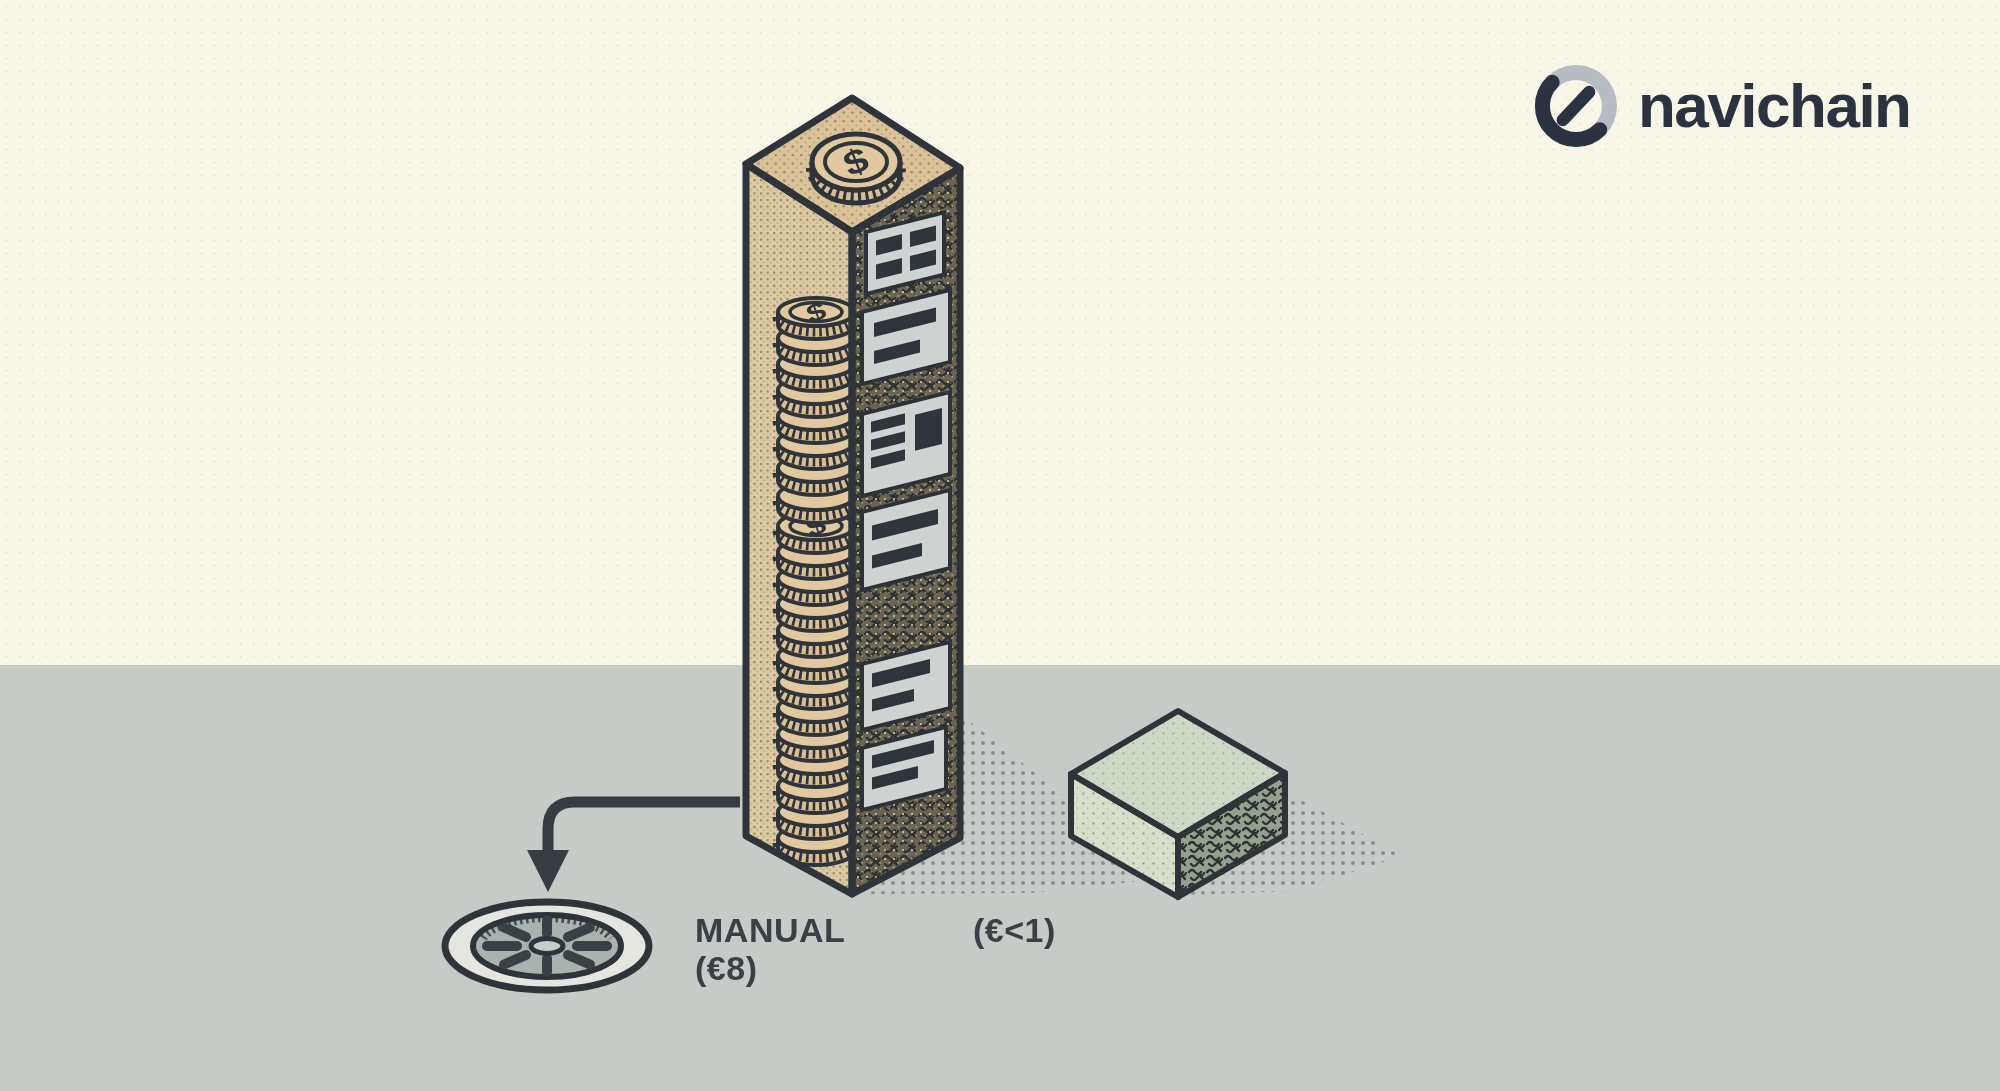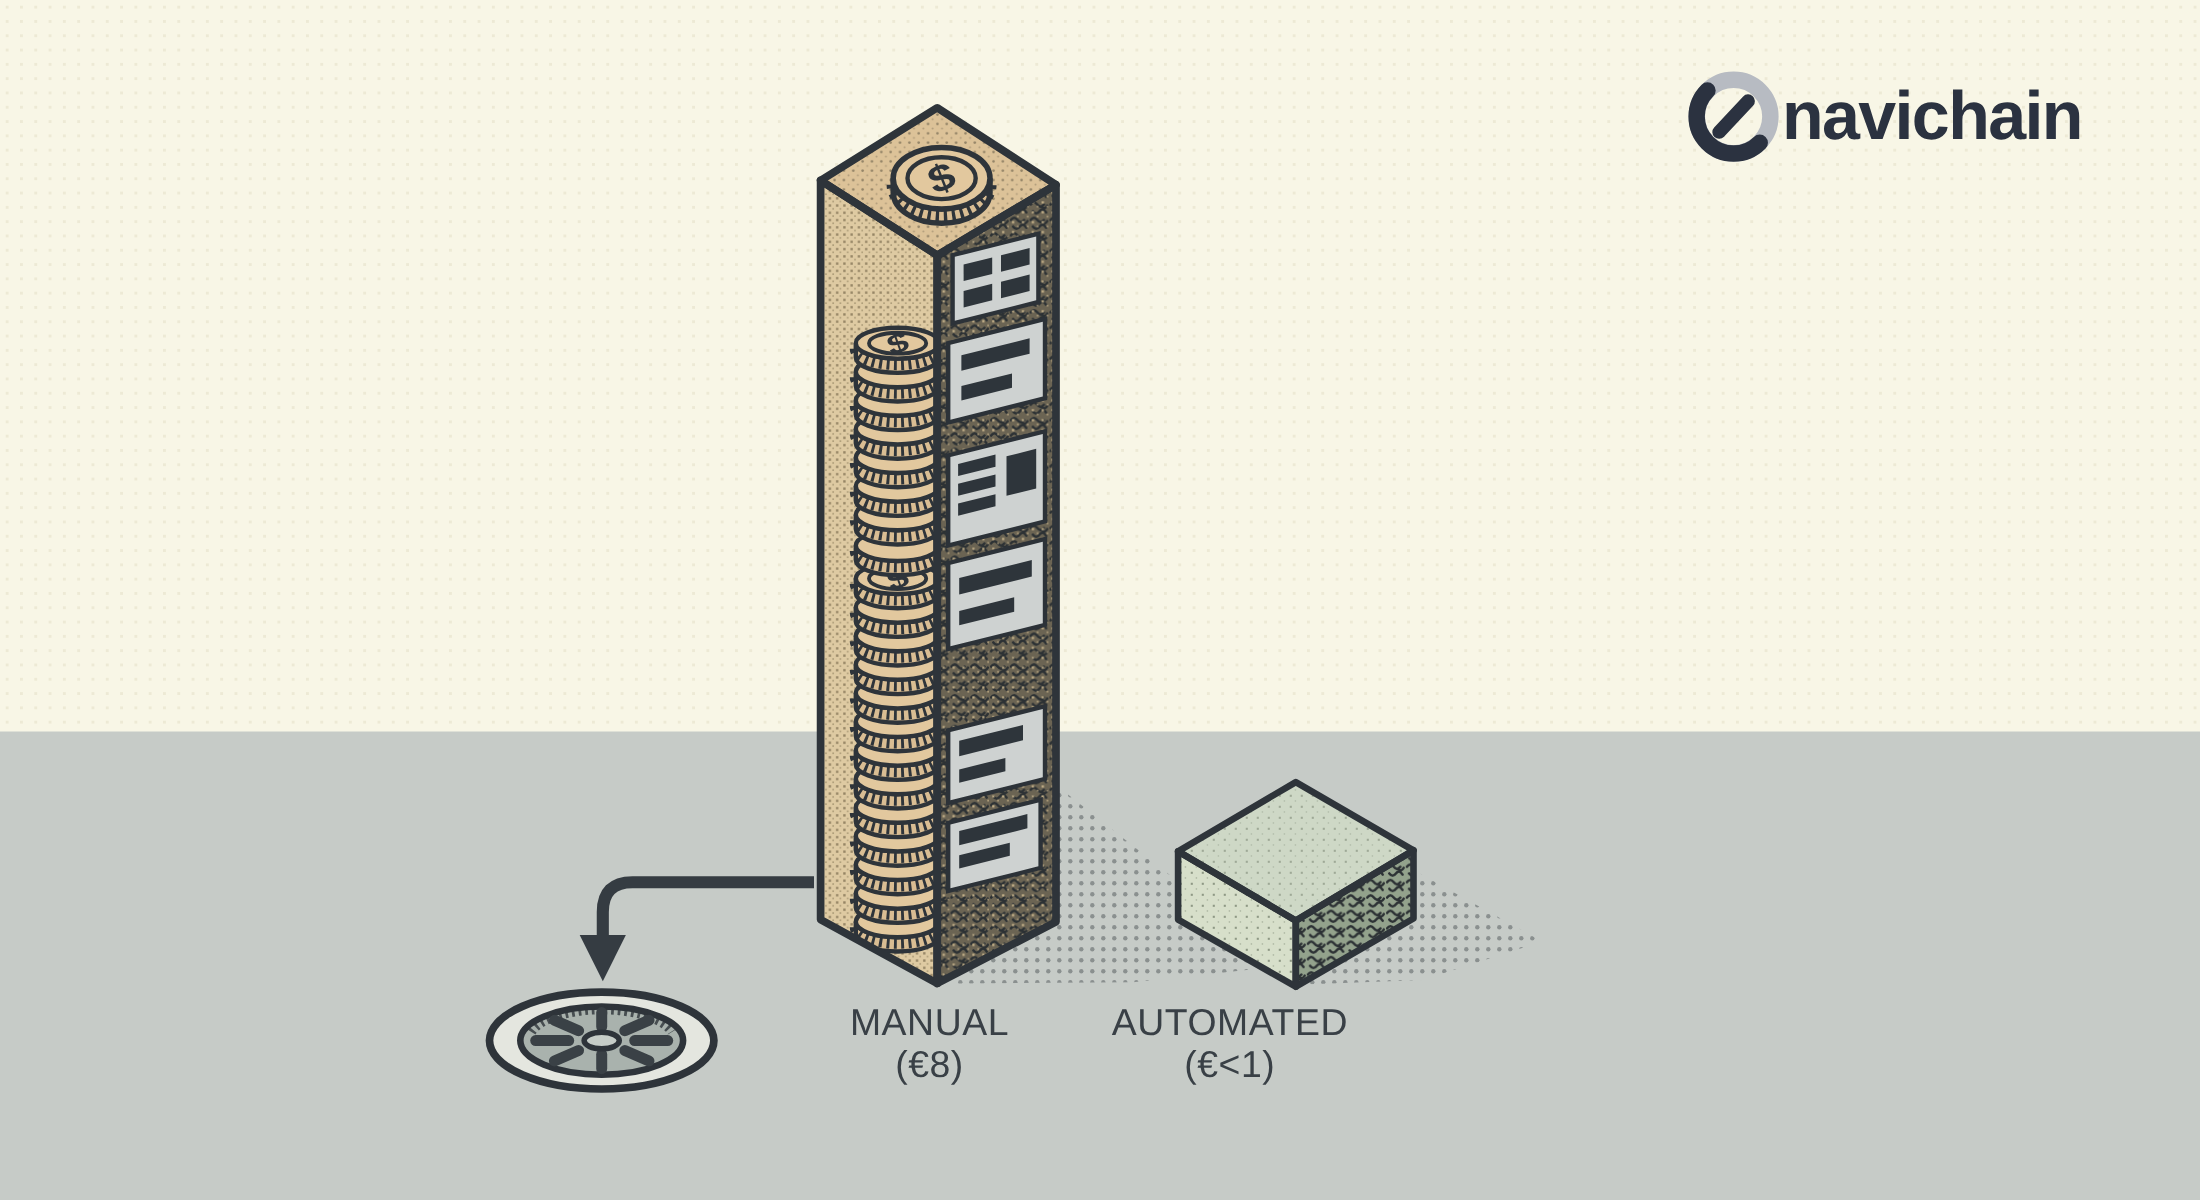--- a/index.html
+++ b/index.html
@@ -14,28 +14,28 @@
     background-image:radial-gradient(rgba(170,158,110,.14) 1.3px, transparent 1.4px);
     background-size:13px 13px;
   }
   .ground{
     position:absolute;left:0;top:665px;width:2000px;height:426px;
     background:#c6cbc7;
   }
   svg.art{position:absolute;left:0;top:0;}
   .logo{
     position:absolute;left:1532px;top:62px;
-    display:flex;align-items:center;
+    display:flex;align-items:center;gap:18px;
   }
   .logo-text{
     font-size:62px;font-weight:bold;color:#2b3240;letter-spacing:-1.5px;
     line-height:88px;
   }
   .label{
-    position:absolute;text-align:center;font-weight:normal;
+    position:absolute;font-weight:bold;
     font-size:34px;line-height:38px;color:#394046;letter-spacing:.5px;
   }
   .label-manual{left:695px;top:911px;width:300px;}
   .label-automated{left:973px;top:911px;width:290px;}
 </style>
 </head>
 <body>
 
 <div class="stage">
   <div class="sky"></div>
@@ -230,16 +230,15 @@
       <path d="M35,66 L65,34" fill="none" stroke="#2b3240" stroke-width="14" stroke-linecap="round"></path>
     </svg>
     <span class="logo-text">navichain</span>
   </div>
 
   <div class="label label-manual">
     <div>MANUAL</div>
     <div>(€8)</div>
   </div>
   <div class="label label-automated">
-    <div>AUTOMATED</div>
     <div>(€&lt;1)</div>
   </div>
 </div>
 
 </body></html>

